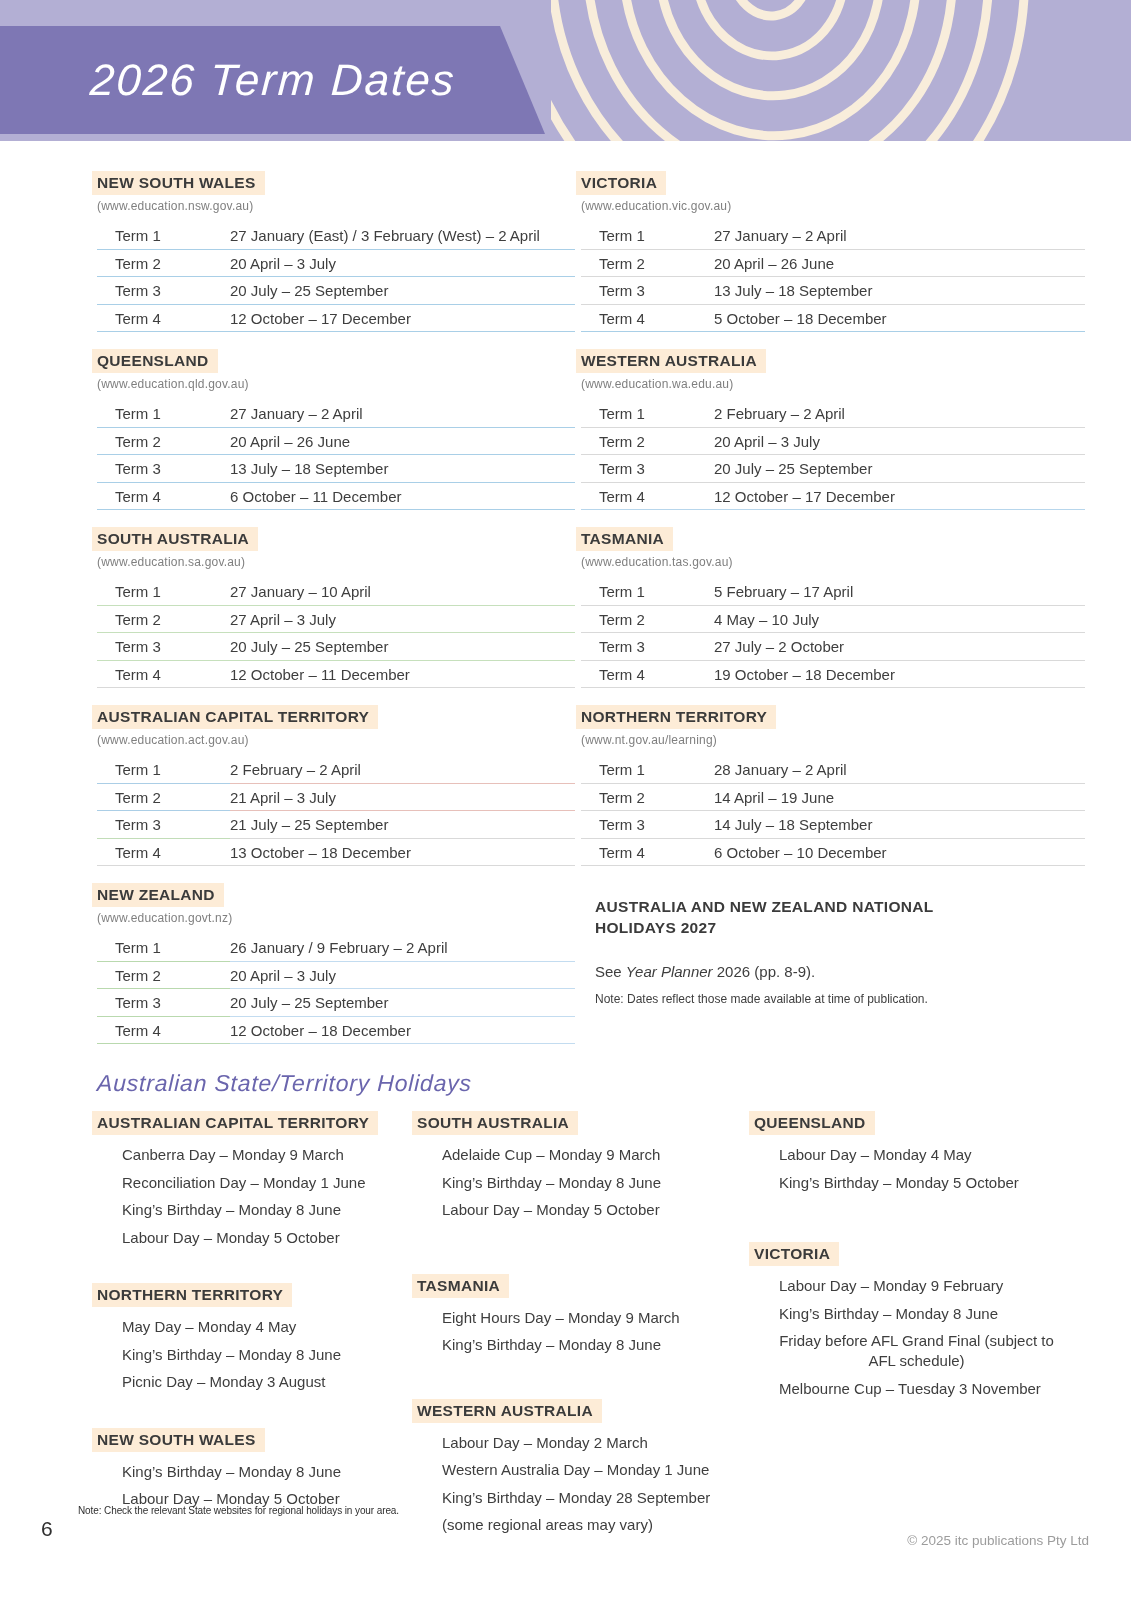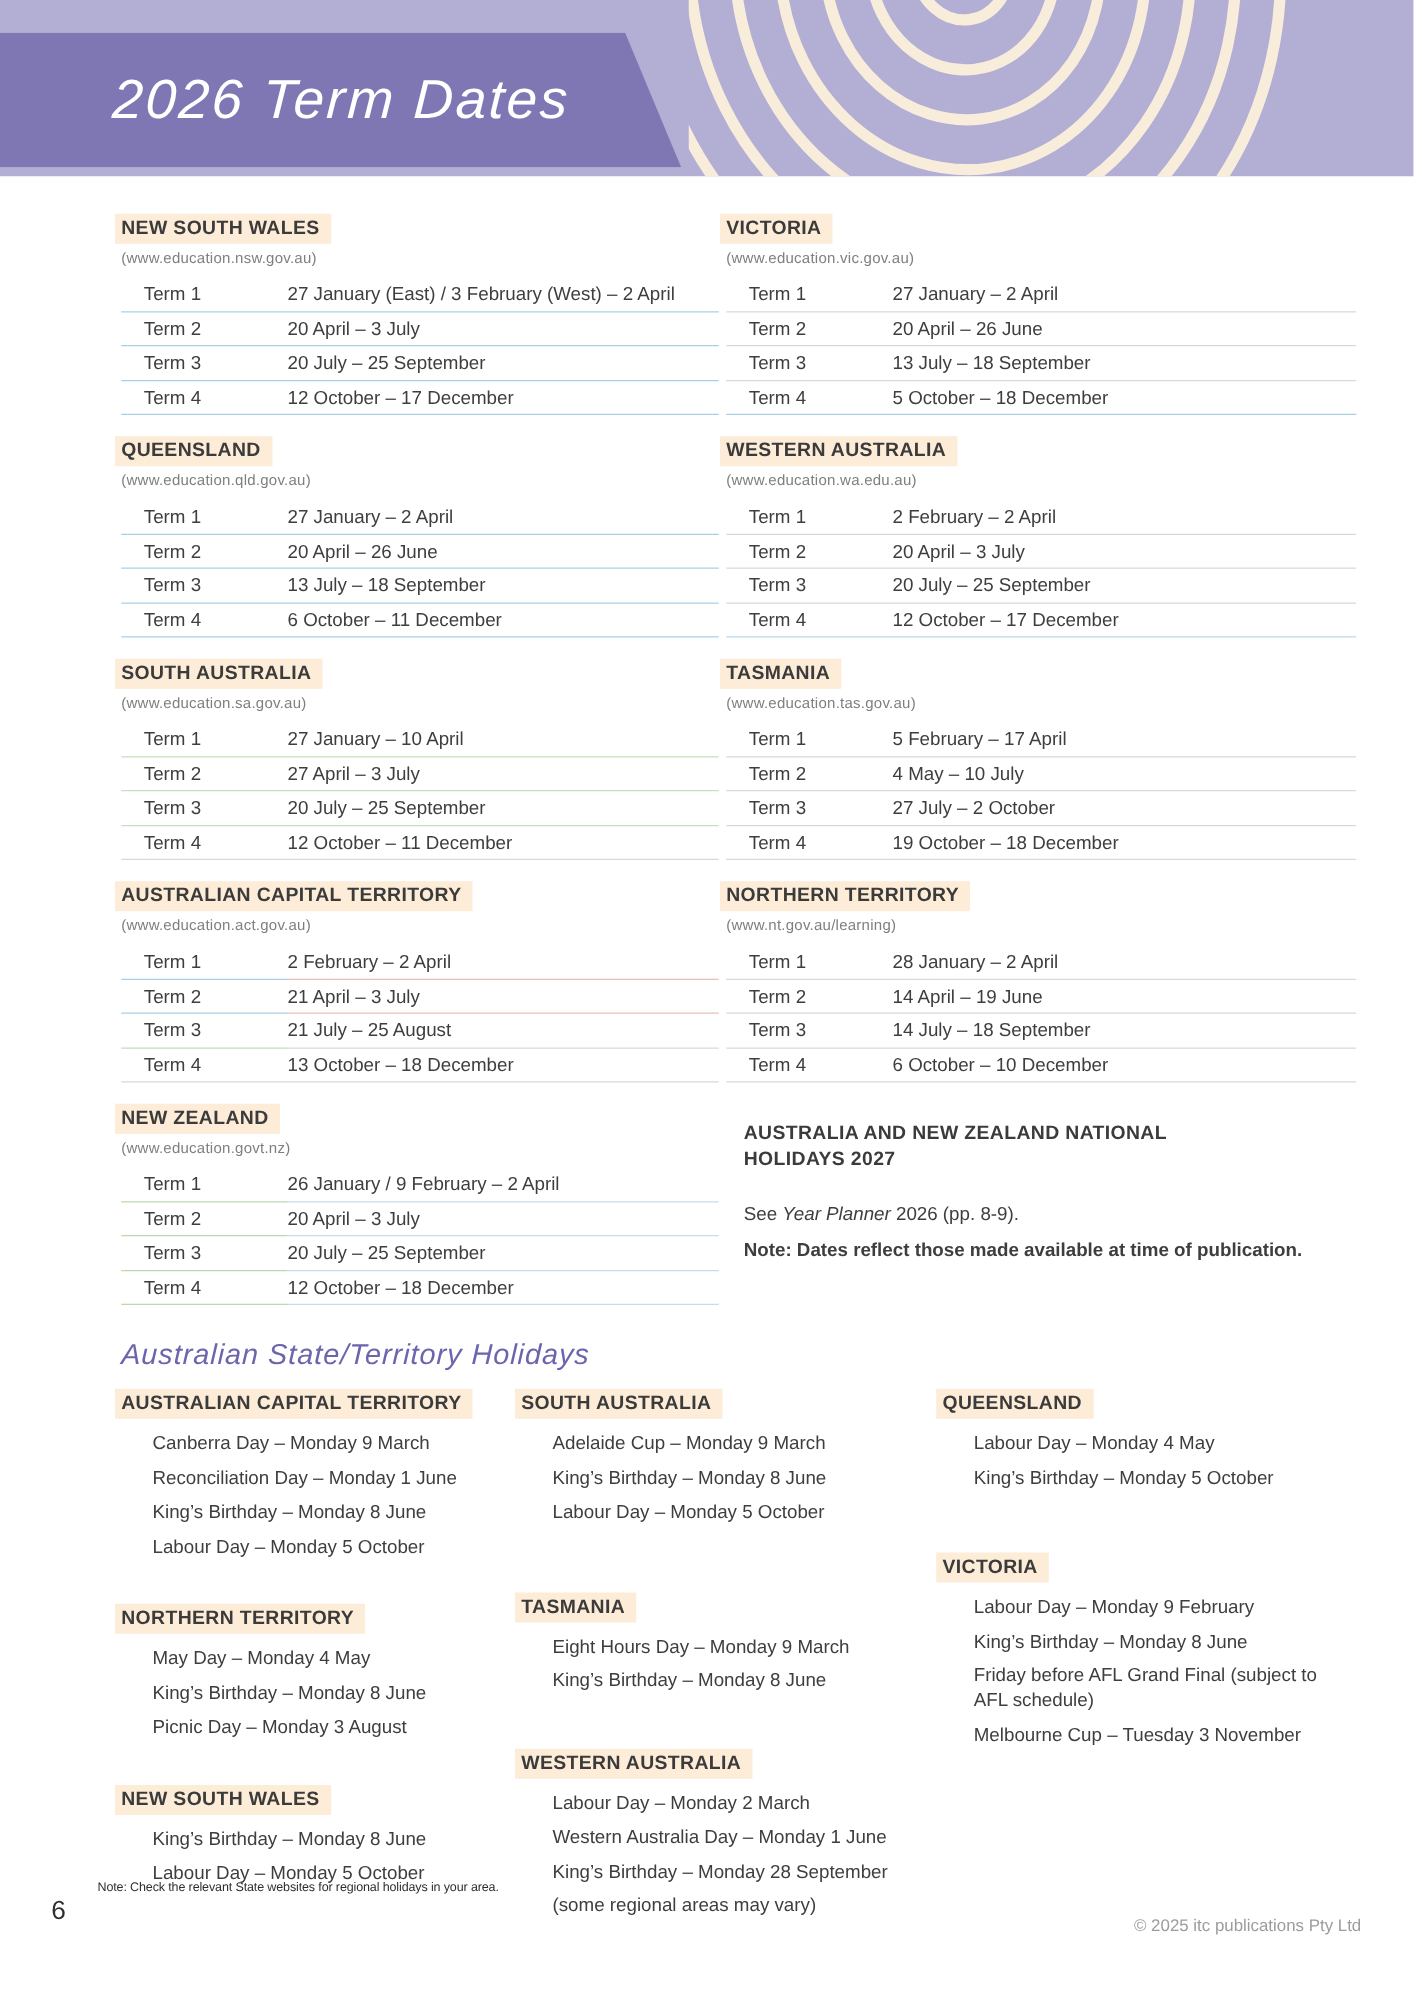--- a/index.html
+++ b/index.html
@@ -45,35 +45,35 @@
   .t-act .term-row:nth-child(3)::after { background:linear-gradient(90deg,#c2ddb8 0 133px,#d9d9d9 133px); }
   .t-act .term-row:nth-child(4)::after { background:#d9d9d9; }
   .t-nt  .term-row::after { background:#d9d9d9; }
   .t-nz  .term-row::after { background:linear-gradient(90deg,#b9d9ae 0 133px,#c3dcf0 133px); }
 
   
   .national { padding-top:14px; padding-left:14px; max-width:470px; }
   .national-heading { font-size:15.5px; font-weight:bold; letter-spacing:0.3px; max-width:380px;
                       line-height:1.35; color:#3b3b3b; }
   .national-see { font-size:15px; margin-top:24px; }
-  .national-note { font-size:15px; margin-top:12px;font-weight:bold; }
+  .national-note { font-size:12px; margin-top:12px; }
   .it { font-style:italic;text-align:center; }
 
   
   .script-heading { margin:26px 0 14px; color:#6a65ad; font-size:23px; font-style:italic;
                     letter-spacing:0.8px; transform:skewX(-2deg); transform-origin:left; }
   .holidays-grid { display:grid; grid-template-columns:320px 337px 1fr; }
   .holiday-group { margin-top:0; }
   .holiday-group + .holiday-group { margin-top:32px; }
   .hg-tas { margin-top:50px !important; }
   .hg-wa  { margin-top:40px !important; }
   .hg-vic { margin-top:46px !important; }
   .holiday-items { list-style:none; margin-top:6px; }
   .holiday-item { font-size:15px; line-height:27.5px; padding-left:25px; }
-  .holiday-item.wrap { line-height:20px; padding-top:4px; padding-bottom:4px; max-width:300px; }
+  .holiday-item.wrap { line-height:20px; padding-top:4px; padding-bottom:4px; max-width:300px;text-align:center; }
 
   
   .footer-note { position:absolute; left:78px; top:1505px; font-size:10px; color:#2f2f2f;
                  font-family:"Liberation Sans", sans-serif; letter-spacing:-0.1px; }
   .page-number { position:absolute; left:41px; top:1517px; font-size:21px; color:#2f2f2f; }
   .copyright { position:absolute; right:42px; top:1533px; font-size:13.5px; color:#9c9c9c; }
 </style>
 </head>
 <body>
 
@@ -245,21 +245,21 @@
           <div class="term-row">
               <span class="term-label">Term 1</span>
               <span class="term-dates">2 February – 2 April</span>
             </div>
           <div class="term-row">
               <span class="term-label">Term 2</span>
               <span class="term-dates">21 April – 3 July</span>
             </div>
           <div class="term-row">
               <span class="term-label">Term 3</span>
-              <span class="term-dates">21 July – 25 August</span>
+              <span class="term-dates">21 July – 25 September</span>
             </div>
           <div class="term-row">
               <span class="term-label">Term 4</span>
               <span class="term-dates">13 October – 18 December</span>
             </div>
         </div>
       </div>
 
       <div class="state-table t-nt">
         <div class="state-heading">NORTHERN TERRITORY</div>

